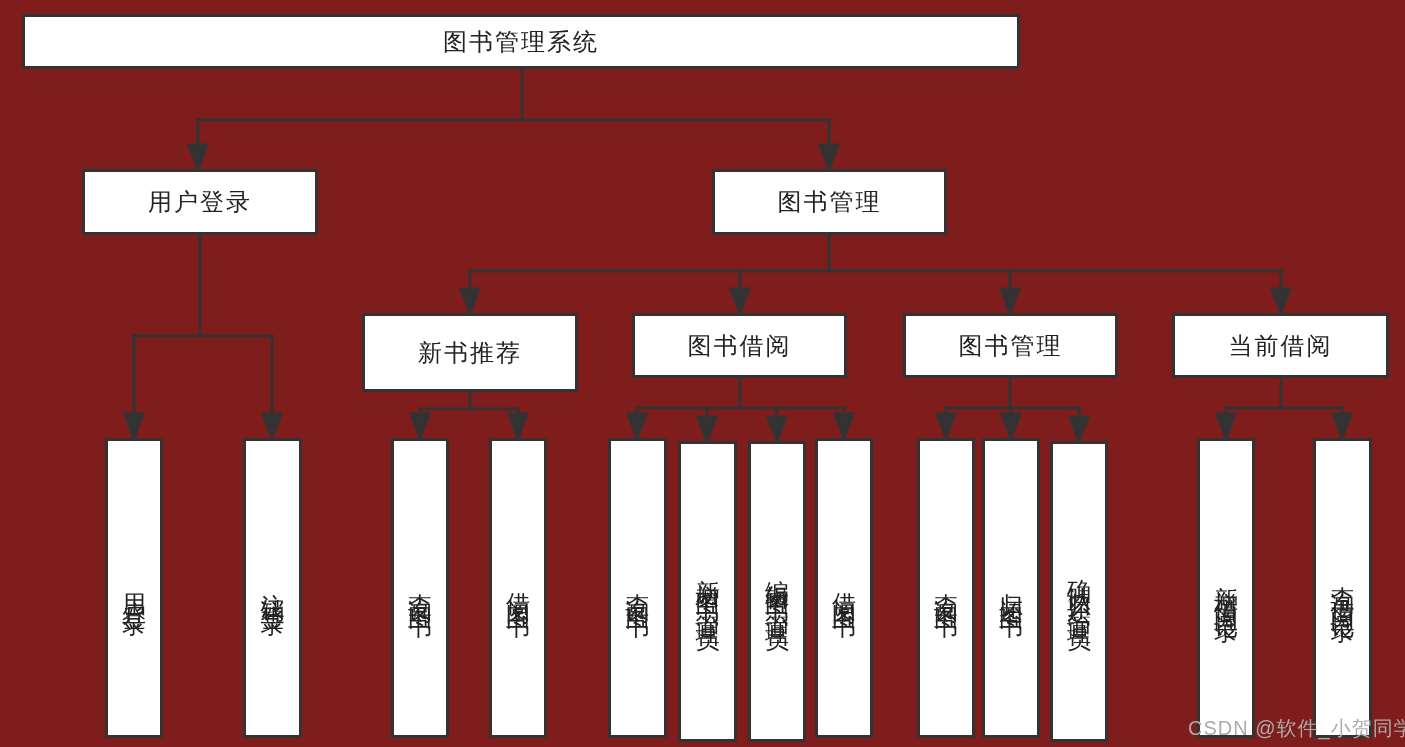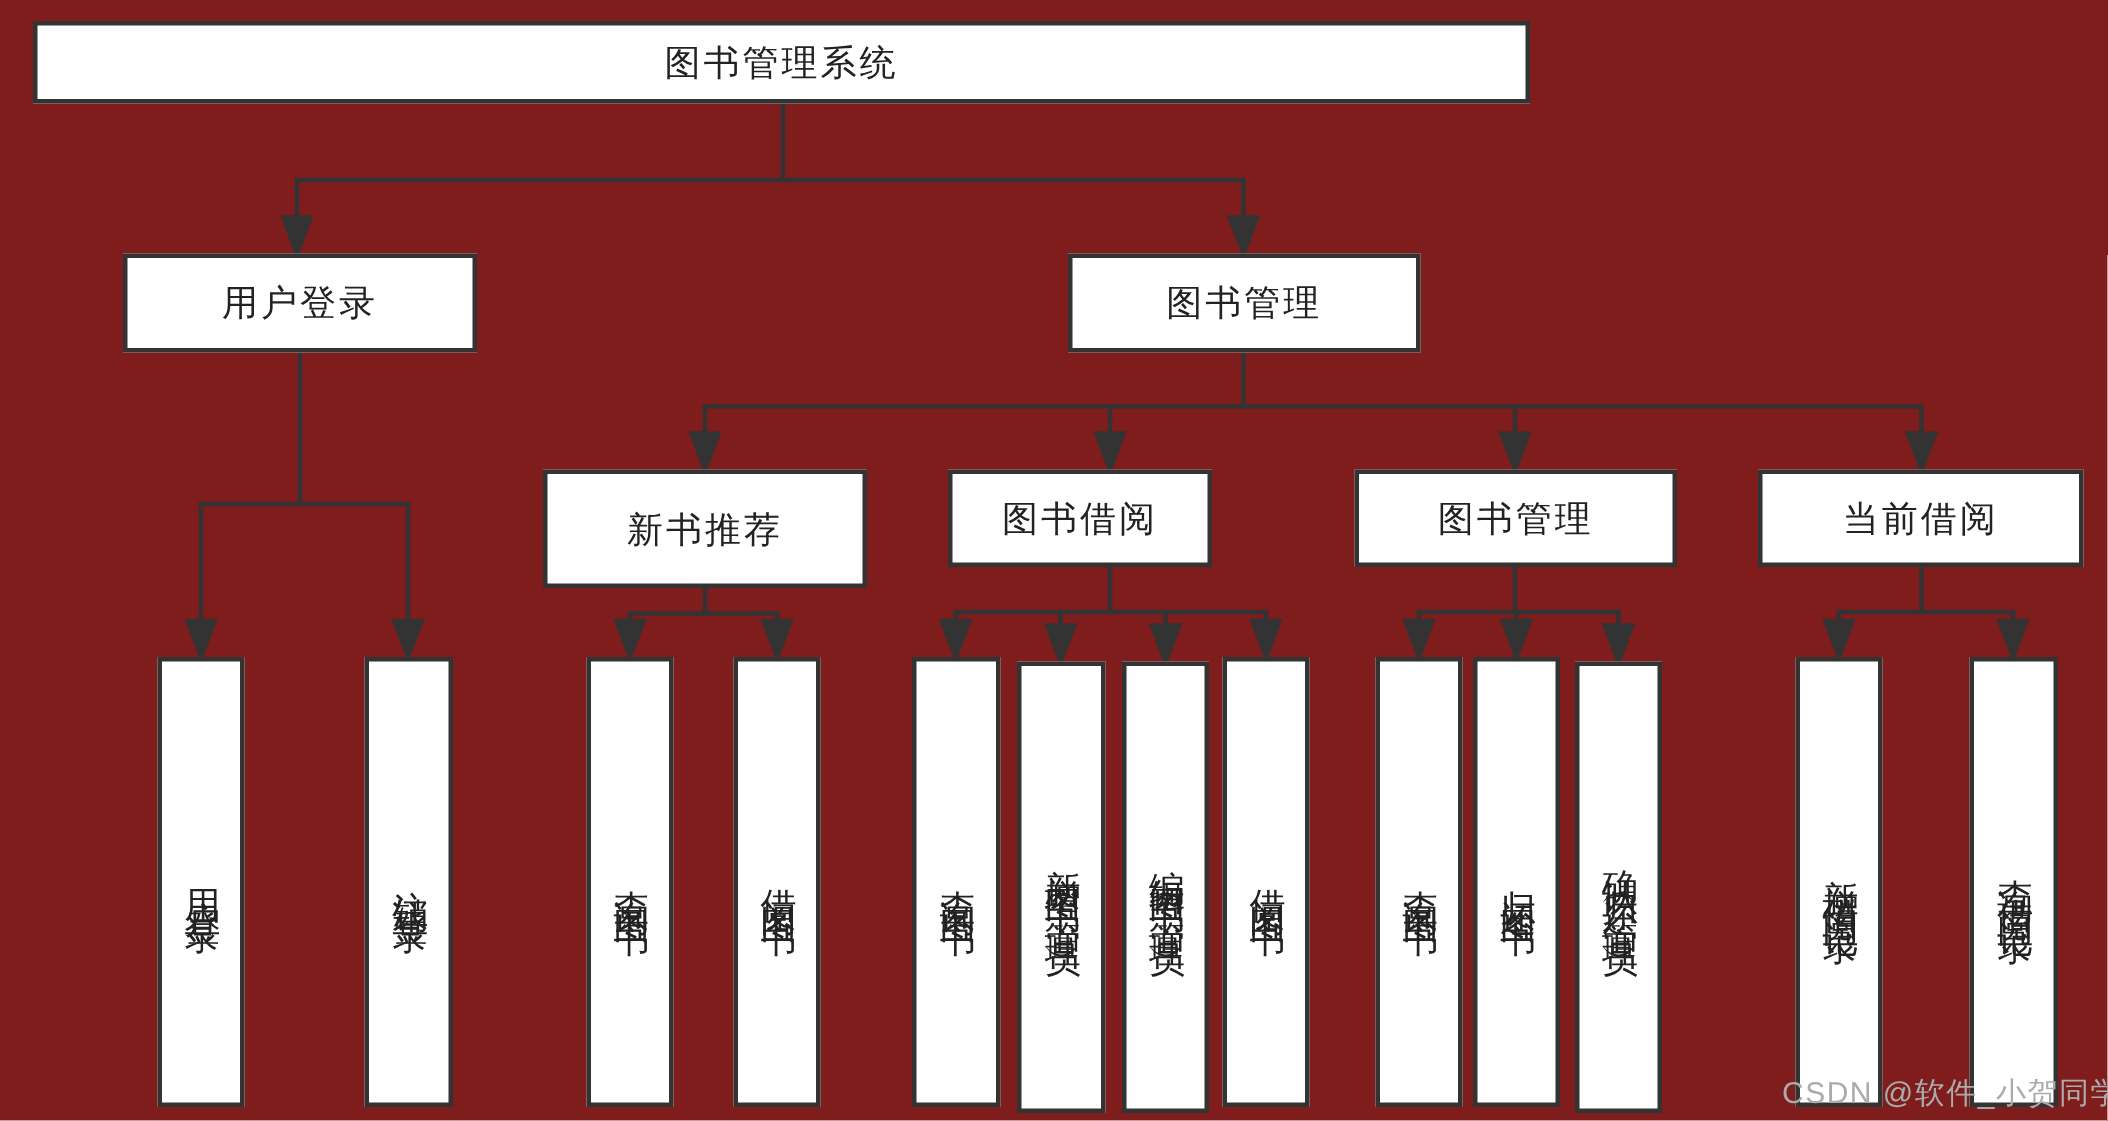--- a/index.html
+++ b/index.html
@@ -35,21 +35,21 @@
     writing-mode: vertical-rl;
     text-orientation: mixed;
     letter-spacing: 7px;
     white-space: normal;
   }
   
   .n-root  { left: 22px;   top: 14px;  width: 998px; height: 55px; }
   .n-l2a   { left: 82px;   top: 169px; width: 236px; height: 66px; }
   .n-l2b   { left: 712px;  top: 169px; width: 235px; height: 66px; }
   .n-l3a   { left: 362px;  top: 313px; width: 216px; height: 79px; }
-  .n-l3b   { left: 632px;  top: 313px; width: 176px; height: 65px; align-items: center; }
+  .n-l3b   { left: 632px;  top: 313px; width: 215px; height: 65px; align-items: center; }
   .n-l3c   { left: 903px;  top: 313px; width: 215px; height: 65px; }
   .n-l3d   { left: 1172px; top: 313px; width: 217px; height: 65px; }
   .leaf    { top: 438px; width: 58px; height: 300px; }
   .n-a1 { left: 105px; }
   .n-a2 { left: 243px; width: 59px; }
   .n-b1 { left: 391px; }
   .n-b2 { left: 489px; }
   .n-c1 { left: 608px; width: 59px; }
   .n-c2 { left: 678px; width: 59px; top: 441px; height: 301px; }
   .n-c3 { left: 748px; top: 441px; height: 301px; }

